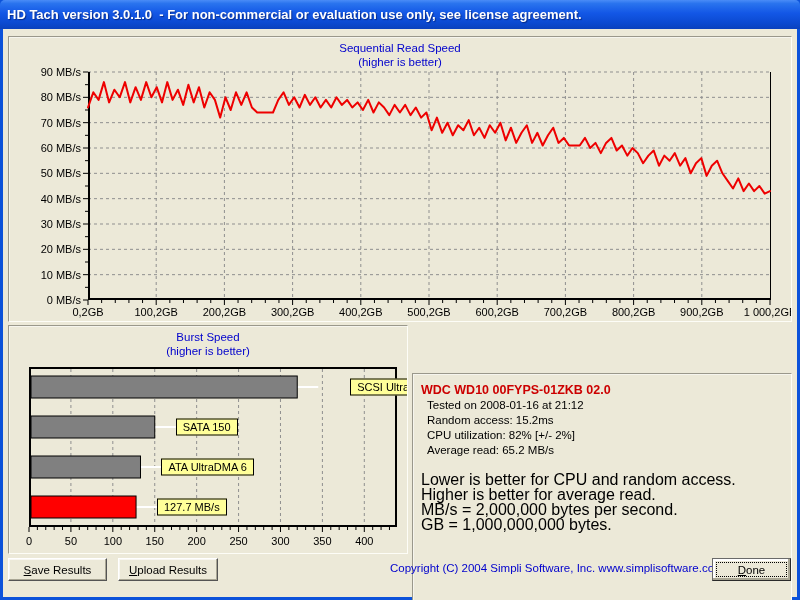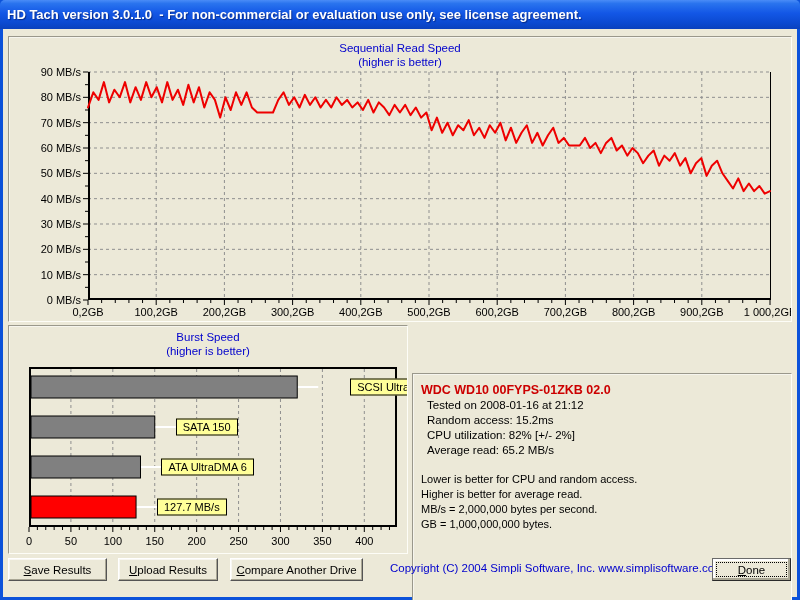--- a/index.html
+++ b/index.html
@@ -57,21 +57,21 @@
   .burst-xlabels span:nth-child(1){left:0%}      .burst-xlabels span:nth-child(2){left:11.39%}
   .burst-xlabels span:nth-child(3){left:22.78%}  .burst-xlabels span:nth-child(4){left:34.17%}
   .burst-xlabels span:nth-child(5){left:45.56%}  .burst-xlabels span:nth-child(6){left:56.95%}
   .burst-xlabels span:nth-child(7){left:68.34%}  .burst-xlabels span:nth-child(8){left:79.73%}
   .burst-xlabels span:nth-child(9){left:91.12%}
 
   .panel-info { padding:8px 8px;margin-top:48px; }
   .drive-model { color:#cc0000; font-weight:bold; font-size:12.5px; line-height:16px; }
   .stat-line { padding-left:6px; line-height:15px; font-size:11.5px; }
   .notes-block { margin-top:14px; }
-  .note-line { line-height:15px; font-size:11px; }
+  .note-line { line-height:15px; font-size:16px; }
 
   .btn { position:absolute; top:529px; height:23px; background:#ece9d8;
     border:1px solid; border-color:#ffffff #545454 #545454 #ffffff;
     box-shadow:inset -1px -1px 0 #a9a694, inset 1px 1px 0 #f8f7f2;
     font-family:"Liberation Sans", sans-serif; font-size:11.5px; color:#000;
     text-align:center; cursor:default; }
   .btn-save    { left:5px;   width:99px;  }
   .btn-upload  { left:115px; width:100px; }
   .btn-compare { left:227px; width:133px; }
   .btn-done    { left:709px; width:79px; border-color:#6a6a6a #2a2a2a #2a2a2a #6a6a6a;
@@ -315,18 +315,17 @@
       <div class="notes-block">
         <div class="note-line">Lower is better for CPU and random access.</div>
         <div class="note-line">Higher is better for average read.</div>
         <div class="note-line">MB/s = 2,000,000 bytes per second.</div>
         <div class="note-line">GB = 1,000,000,000 bytes.</div>
       </div>
     </div>
 
     <button class="btn btn-save mn"><u>S</u>ave Results</button>
     <button class="btn btn-upload mn"><u>U</u>pload Results</button>
-    <button class="btn btn-compare mn"><u>C</u>ompare Another Drive</button>
     <div class="copyright">Copyright (C) 2004 Simpli Software, Inc. www.simplisoftware.com</div>
     <button class="btn btn-done mn"><u>D</u>one</button>
 
   </div>
 </div>
 
 </body></html>

